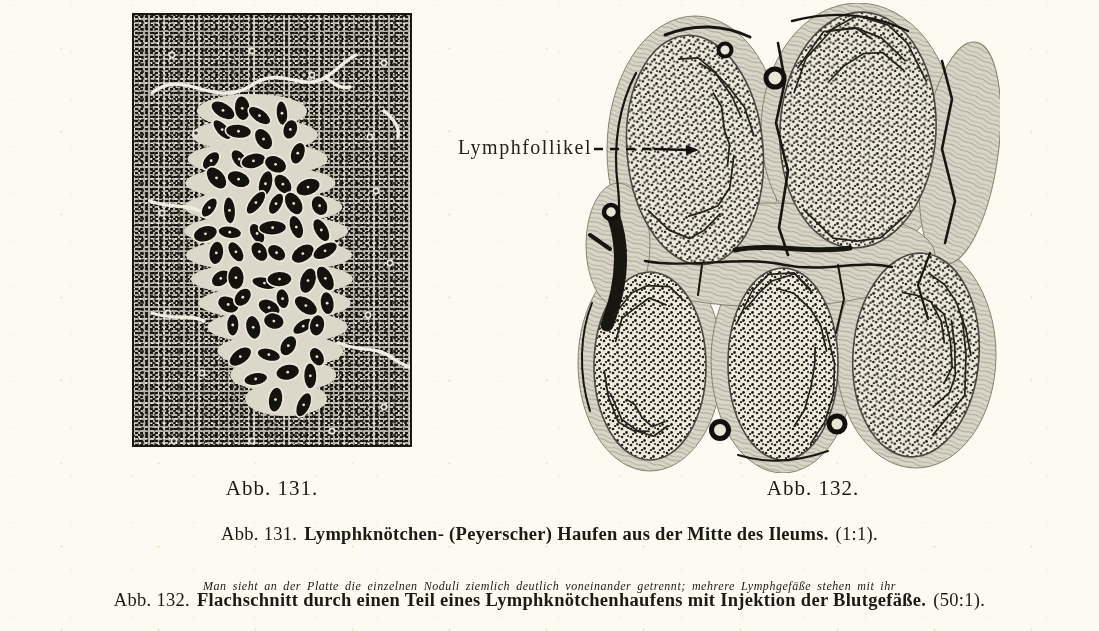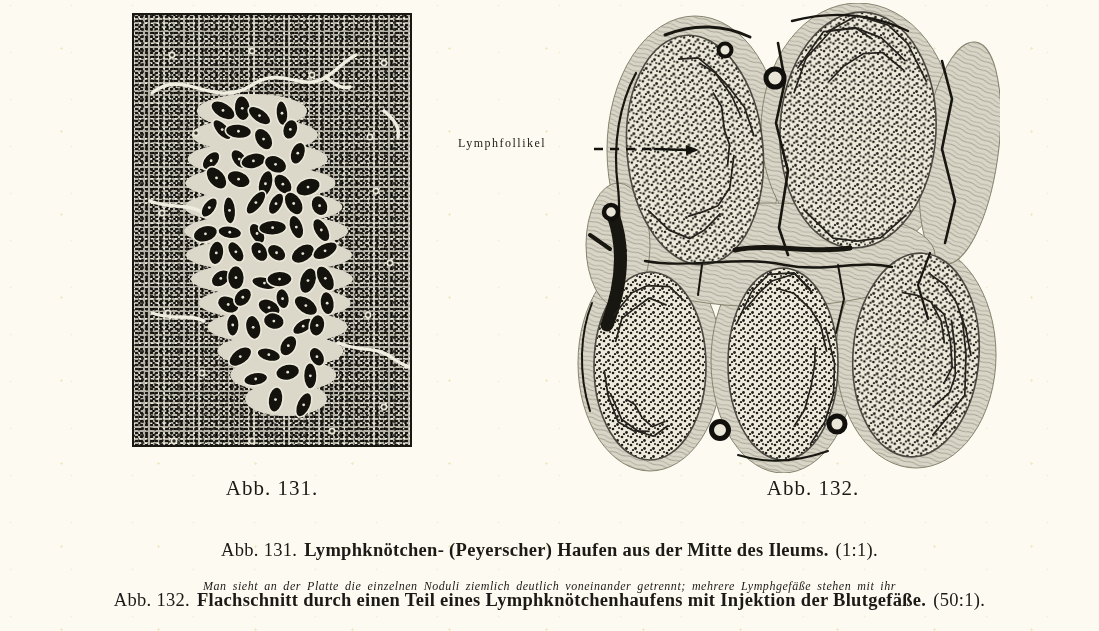--- a/index.html
+++ b/index.html
@@ -28,32 +28,32 @@
     background-size:5px 4px, 7px 6px, 6px 5px, 9px 7px, 8px 5px;
     background-position:0 0, 2px 3px, 3px 1px, 4px 4px, 1px 2px;
     border:2px solid #191812;
     box-sizing:border-box;
   }
   .fig131 svg{position:absolute;left:0;top:0;}
   
   .fig132{position:absolute; left:440px; top:3px; width:560px; height:470px;}
   .annotation{
     position:absolute; left:458px; top:136px;
-    font-size:12px; letter-spacing:1.5px; color:#24221d;
+    font-size:20px; letter-spacing:1.5px; color:#24221d;
   }
   
   .figlabel{
     position:absolute; font-size:21px; letter-spacing:1px;
     text-align:center; color:#1c1a16;
   }
   #label131{left:132px; top:476px; width:280px;}
   #label132{left:663px; top:476px; width:300px;}
   
   .cap-line{position:absolute; left:0; width:1099px; text-align:center; white-space:nowrap;}
-  .cap-head{top:524px; font-size:18.5px; letter-spacing:0.3px;margin-top:16px;}
+  .cap-head{top:524px; font-size:18.5px; letter-spacing:0.3px;}
   .cap-body1{top:579px; font-size:12px; letter-spacing:0.55px; word-spacing:2.5px;font-style:italic;}
   .cap-body2{top:572px; font-size:17.5px; letter-spacing:0.55px; word-spacing:2.5px;}
   .cap-foot{top:590px; font-size:18.5px; letter-spacing:0.3px;text-align:center;}
   .cap-prefix{margin-right:7px;}
   .cap-title{font-weight:700; margin-right:7px;}
 </style>
 </head>
 <body>
 
 <div class="page">

